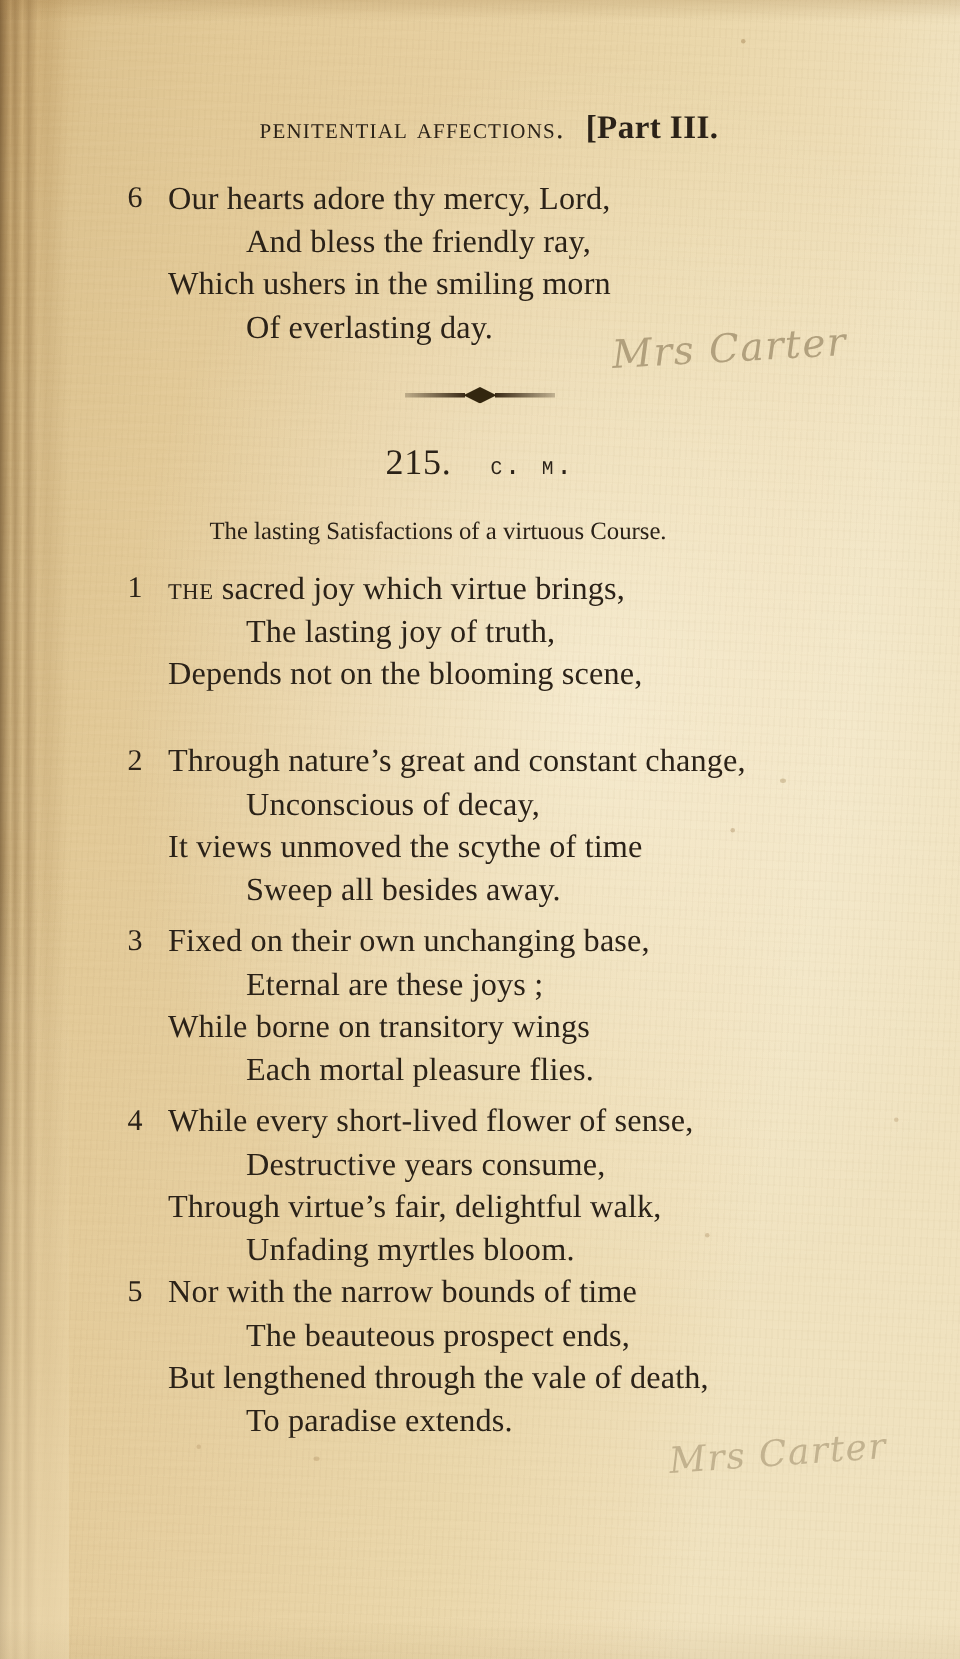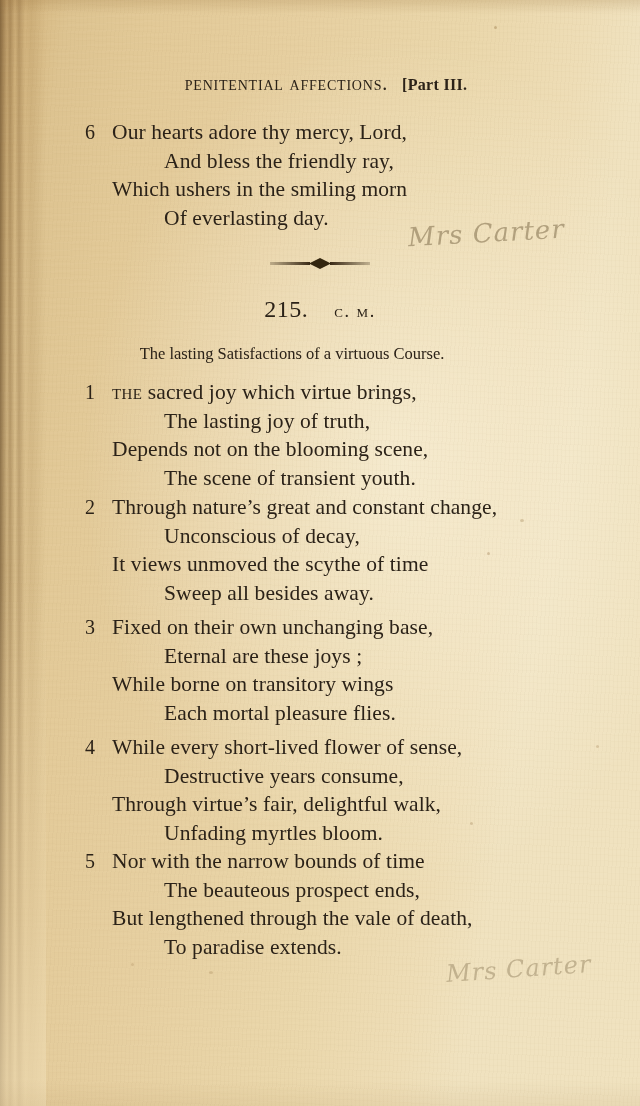--- a/index.html
+++ b/index.html
@@ -93,21 +93,21 @@
   }
   .running-head .rh-title {
     font-variant: small-caps;
     text-transform: lowercase;
     font-size: 20px;
     letter-spacing: 0.8px;
     font-weight: 400;
     margin-left: 12px;
   }
   .running-head .rh-part {
-    font-size: 16px;
+    font-size: 22px;
     font-weight: 700;
     margin-left: 14px;
     letter-spacing: 0.3px;
   }
 
   .stanza {
     position: absolute;
     left: 112px;
     width: 520px;
   }
@@ -167,20 +167,21 @@
   .hymn-head .hymn-no {
     font-size: 24px;
     letter-spacing: 0.5px;
   }
   .hymn-head .meter {
     font-variant: small-caps;
     text-transform: lowercase;
     font-size: 18px;
     letter-spacing: 1.6px;
     margin-left: 26px;
+    font-family: Liberation Mono, monospace;
   }
   .subtitle {
     position: absolute;
     left: 0; top: 344px;
     width: 584px;
     text-align: center;
     font-size: 16.5px;
     white-space: nowrap;
   }
 
@@ -261,23 +262,20 @@
     <div class="stanza" style="top:378px;">
       <div class="line">
         <span class="num">1</span><span class="smallcaps">The</span><span> sacred joy which virtue brings,</span>
       </div>
       <div class="line indent">
         <span>The lasting joy of truth,</span>
       </div>
       <div class="line">
         <span>Depends not on the blooming scene,</span>
       </div>
-      <div class="line indent">
-        <span>The scene of transient youth.</span>
-      </div>
     </div>
 
     <div class="stanza" style="top:493px;">
       <div class="line">
         <span class="num">2</span><span>Through nature’s great and constant change,</span>
       </div>
       <div class="line indent">
         <span>Unconscious of decay,</span>
       </div>
       <div class="line">

